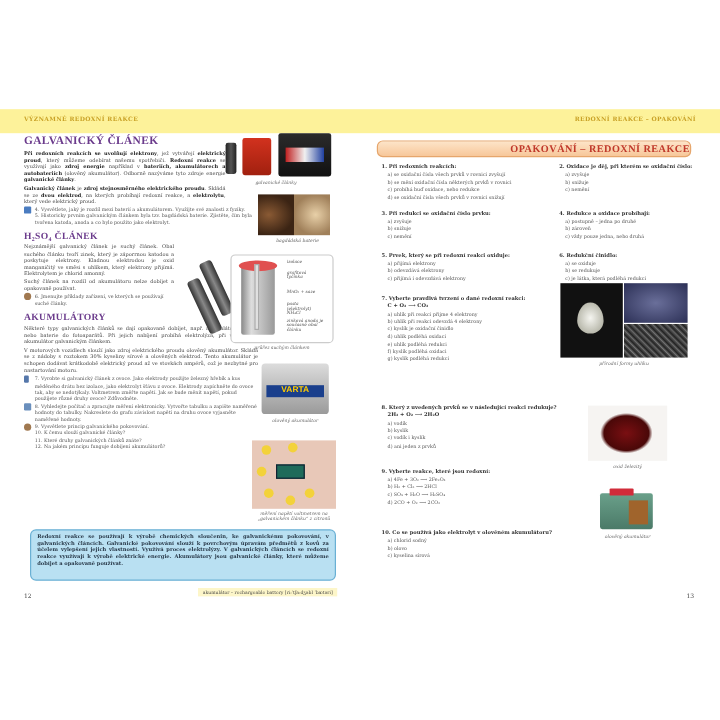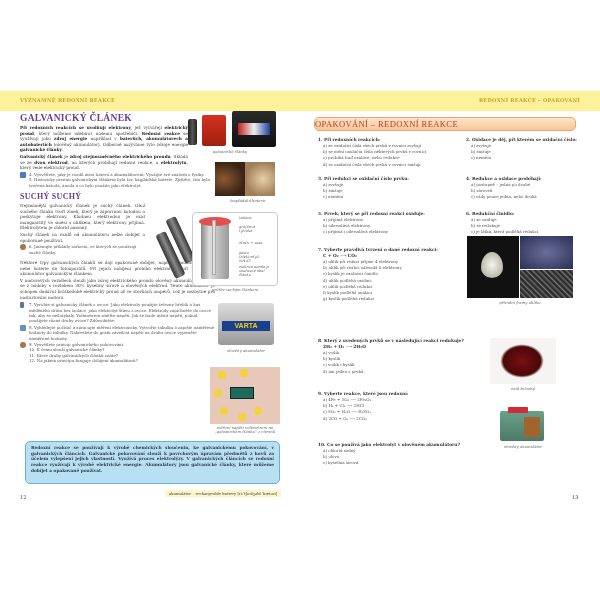--- a/index.html
+++ b/index.html
@@ -48,21 +48,21 @@
   .cell-rod { position: absolute; background: #e0e0e0; border: 0.5px solid #aaa; }
   .diag-label { position: absolute; font-size: 3.6px; font-style: italic; color: #555; line-height: 4px; }
   .aa-tilt { background: linear-gradient(90deg,#333,#888 50%,#333); border-radius: 3px; transform: rotate(-25deg); }
   .varta { background: linear-gradient(180deg,#dcdcdc,#9a9a9a); border-radius: 3px; }
   .varta-lbl { position: absolute; left: 4px; right: 4px; top: 18px; height: 10px; background: #1a3f8c; color: #ffcc00; font-family: "Liberation Sans", sans-serif; font-weight: bold; font-size: 7px; text-align: center; line-height: 10px; }
   .fruit-photo { background: #e8c8b8; }
   .lemon { position: absolute; width: 8px; height: 8px; border-radius: 50%; background: #f3d23a; }
   .meter { position: absolute; background: #1f6b5a; border: 1px solid #123; }
 
   
-  .opak-title { position: absolute; left: 0; top: 4px; width: 262px; height: 14px; background: linear-gradient(180deg,#fde4c8,#f7c79a); border: 1px solid #e6a66c; border-radius: 5px; color: #c0392b; font-family: "Liberation Serif", serif; font-weight: normal; font-size: 8.5px; text-align: left; line-height: 13px; letter-spacing: 0.4px; }
+  .opak-title { position: absolute; left: 0; top: 4px; width: 262px; height: 14px; background: linear-gradient(180deg,#fde4c8,#f7c79a); border: 1px solid #e6a66c; border-radius: 5px; color: #c0392b; font-family: "Liberation Serif", serif; font-weight: bold; font-size: 8.5px; text-align: right; line-height: 13px; letter-spacing: 0.4px; }
   .q { position: absolute; }
   .q-head { font-size: 4.3px; font-weight: bold; color: #333; line-height: 6px; }
   .q-opt { font-size: 4px; color: #555; line-height: 6.2px; padding-left: 5px; }
   .q-eq { font-size: 4.3px; font-weight: bold; color: #333; line-height: 6px; padding-left: 5px; }
 
   .diamond { background: #111; }
   .diamond-gem { position: absolute; background: radial-gradient(ellipse,#f5f5f0,#a0a090); border-radius: 50% 50% 50% 50% / 60% 60% 40% 40%; }
   .graphite { background: radial-gradient(ellipse,#6a6f9a,#2b2f55); }
   .coal { background: repeating-linear-gradient(45deg,#777,#222 2px,#555 4px); }
   .rust-photo { background: #f6f4f2; }
@@ -83,27 +83,28 @@
       <div class="section-title">GALVANICKÝ ČLÁNEK</div>
       <p class="body"><b>Při redoxních reakcích se uvolňují elektrony</b><span>, jež vytvářejí </span><b>elektrický proud</b><span>, který můžeme odebírat našemu spotřebiči. </span><b>Redoxní reakce</b><span> se využívají jako </span><b>zdroj energie</b><span> například v </span><b>bateriích, akumulátorech a autobateriích</b><span> (olověný akumulátor). Odborně nazýváme tyto zdroje energie </span><b>galvanické články</b><span>.</span></p>
       <p class="body" style="margin-top:1px;"><b>Galvanický článek</b><span> je </span><b>zdroj stejnosměrného elektrického proudu</b><span>. Skládá se ze </span><b>dvou elektrod</b><span>, na kterých probíhají redoxní reakce, a </span><b>elektrolytu</b><span>, který vede elektrický proud.</span></p>
     </div>
     <div style="width:200px; margin-top:1px;">
       <div class="task"><span class="ic ic-blue"></span><span>4. Vysvětlete, jaký je rozdíl mezi baterií a akumulátorem. Využijte své znalosti z fyziky.</span></div>
       <div class="task"><span>5. Historicky prvním galvanickým článkem byla tzv. bagdádská baterie. Zjistěte, čím byla tvořena katoda, anoda a co bylo použito jako elektrolyt.</span></div>
     </div>
 
     <div style="width:125px; margin-top:4px;">
-      <div class="section-title sm">SUCHÝ SUCHÝ</div>
+      <div class="section-title sm">H₂SO₄ ČLÁNEK</div>
       <p class="body">Nejznámější galvanický článek je suchý článek. Obal suchého článku tvoří zinek, který je záporrnou katodou a poskytuje elektrony. Kladnou elektrodou je oxid manganičitý ve směsi s uhlíkem, který elektrony přijímá. Elektrolytem je chlorid amonný.</p>
       <p class="body" style="margin-top:1px;">Suchý článek na rozdíl od akumulátoru nelze dobíjet a opakovaně používat.</p>
       <div class="task" style="margin-top:1px;"><span class="ic ic-brown"></span><span>6. Jmenujte příklady zařízení, ve kterých se používají suché články.</span></div>
     </div>
 
     <div style="width:195px; margin-top:5px;">
+      <div class="section-title sm">AKUMULÁTORY</div>
       <p class="body">Některé typy galvanických článků se dají opakovaně dobíjet, např. akumulátory do mp nebo baterie do fotoaparátů. Při jejich nabíjení probíhá elektrolýza, při vybíjení je akumulátor galvanickým článkem.</p>
       <p class="body" style="margin-top:1px;">V motorových vozidlech slouží jako zdroj elektrického proudu olověný akumulátor. Skládá se z nádoby s roztokem 30% kyseliny sírové a olověných elektrod. Tento akumulátor je schopen dodávat krátkodobě elektrický proud až ve stovkách ampérů, což je nezbytné pro nastartování motoru.</p>
       <div class="task" style="margin-top:2px;"><span class="ic ic-person"></span><span>7. Vyrobte si galvanický článek z ovoce. Jako elektrody použijte železný hřebík a kus měděného drátu bez izolace, jako elektrolyt šťávu z ovoce. Elektrody zapíchněte do ovoce tak, aby se nedotýkaly. Voltmetrem změřte napětí. Jak se bude měnit napětí, pokud použijete různé druhy ovoce? Zdůvodněte.</span></div>
       <div class="task" style="margin-top:1px;"><span class="ic ic-pc"></span><span>8. Vyhledejte počítač a zpracujte měření elektronicky. Vytvořte tabulku a zapište naměřené hodnoty do tabulky. Nakreslete do grafu závislost napětí na druhu ovoce vyjasněte naměřené hodnoty.</span></div>
       <div class="task" style="margin-top:1px;"><span class="ic ic-brown"></span><span>9. Vysvětlete princip galvanického pokovování.</span></div>
       <div class="task">10. K čemu slouží galvanické články?</div>
       <div class="task">11. Které druhy galvanických článků znáte?</div>
       <div class="task">12. Na jakém principu funguje dobíjení akumulátorů?</div>
     </div>
   </div>

